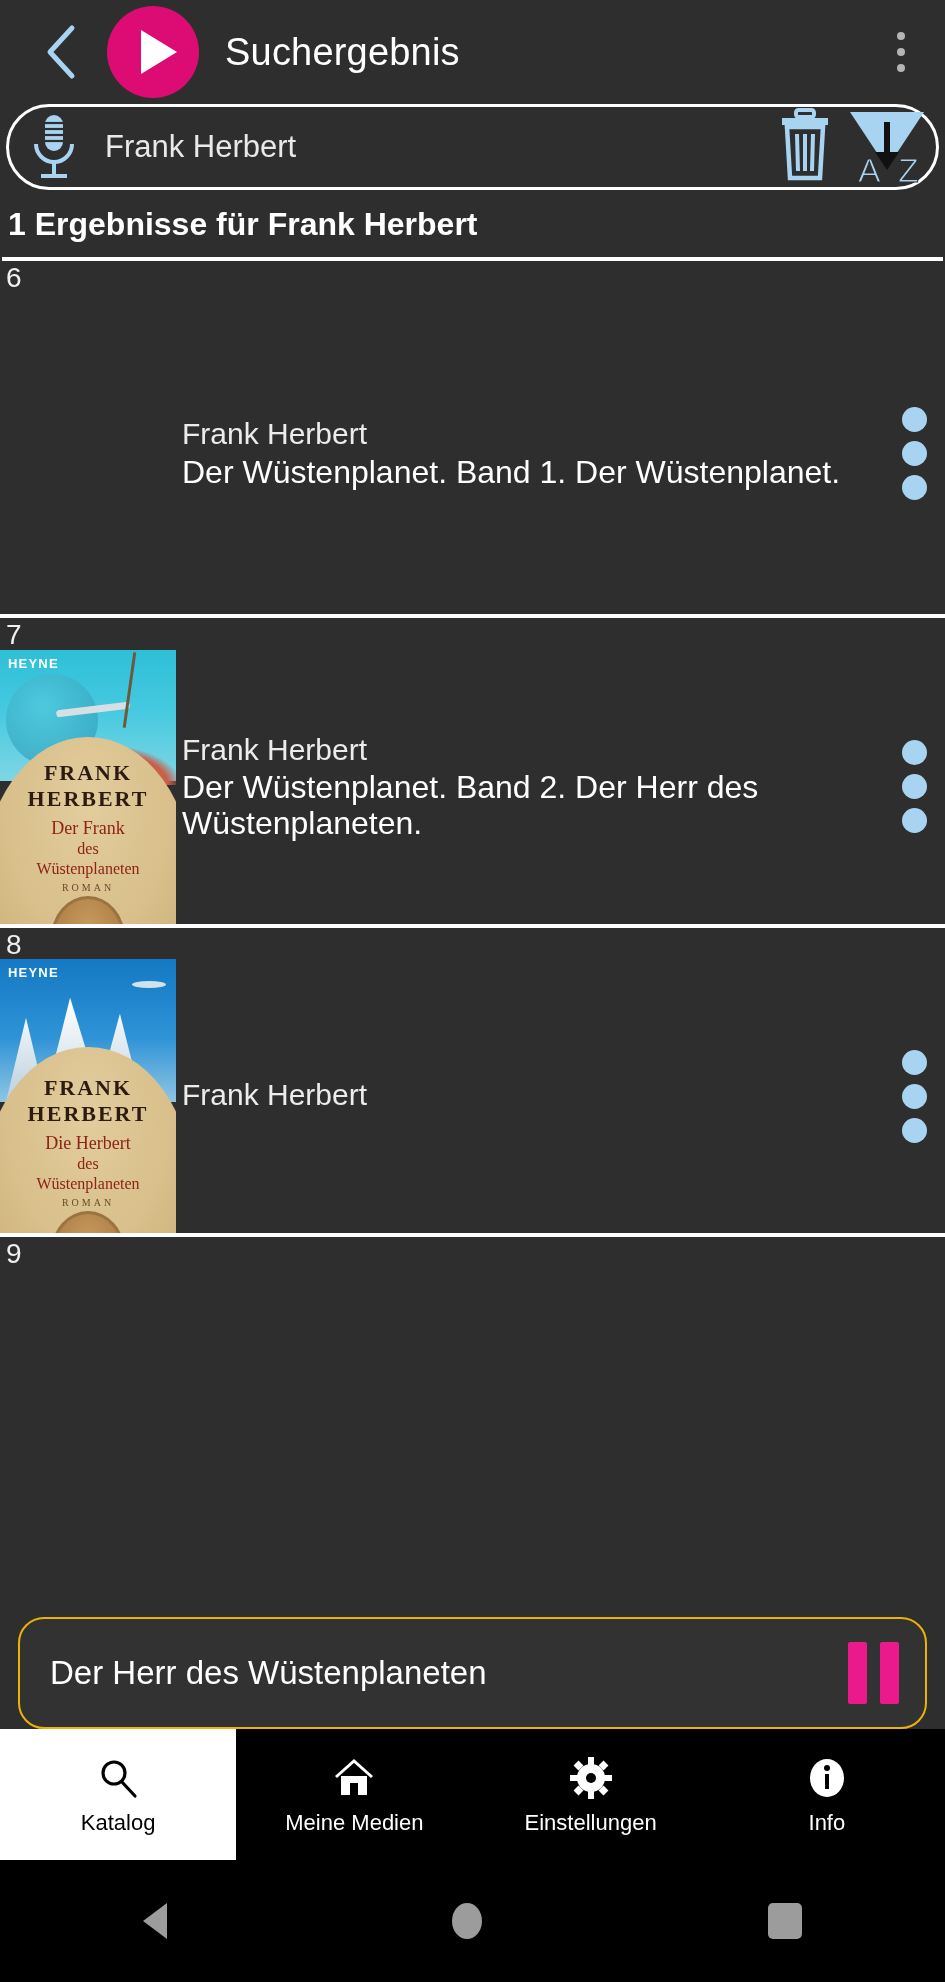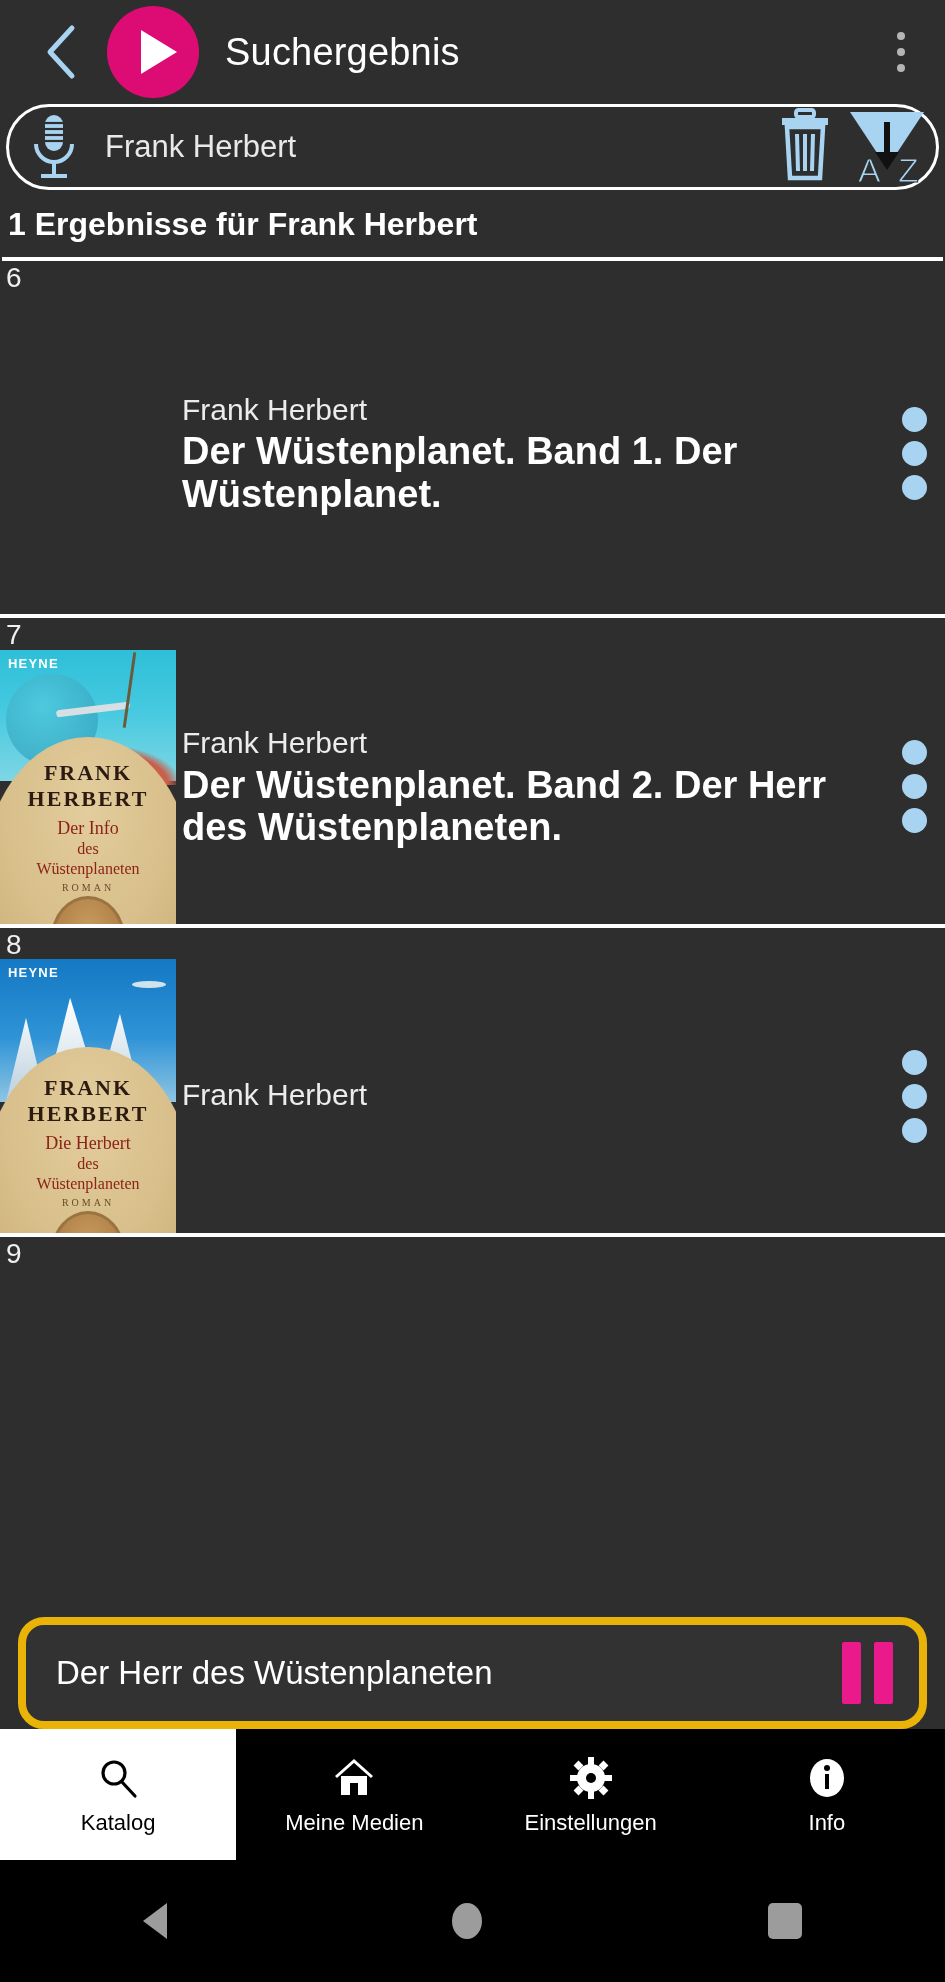--- a/index.html
+++ b/index.html
@@ -145,22 +145,22 @@
     padding: 0 18px 0 6px;
   }
   .item-author {
     color: #ececec;
     font-size: 30px;
     line-height: 1.22;
     margin-bottom: 2px;
   }
   .item-title {
     color: #ffffff;
-    font-size: 38px;
-    font-weight: bold;
+    font-size: 32px;
+    font-weight: normal;
     line-height: 1.12;
   }
   .item-menu {
     width: 62px;
     flex: 0 0 62px;
     display: flex; flex-direction: column;
     align-items: center; justify-content: center;
     gap: 9px;
     cursor: pointer;
   }
@@ -216,21 +216,21 @@
     background: radial-gradient(ellipse at 50% 40%, #c79c60 0%, #a8753c 100%);
     z-index: 5;
   }
 
   
   .nowplaying {
     position: absolute;
     left: 18px; right: 18px;
     bottom: 253px;
     height: 112px;
-    border: 8px solid #eab308;
+    border: 2px solid #eab308;
     border-radius: 26px;
     background: #323232;
     display: flex; align-items: center;
     padding: 0 26px 0 30px;
     cursor: pointer;
     z-index: 20;
   }
   .np-title {
     flex: 1 1 auto;
     color: #ffffff;
@@ -385,21 +385,21 @@
                           background:#d6dfe3;transform:rotate(-7deg)"></div>
               <div style="position:absolute;left:20px;bottom:-4px;width:160px;height:40px;
                           background:radial-gradient(ellipse at 50% 100%,#e07a5f 0%,#c75f4a 60%,transparent 72%)"></div>
               <div style="position:absolute;left:128px;top:2px;width:3px;height:76px;background:#6b5a3c;
                           transform:rotate(8deg)"></div>
             </div>
             <div class="bc-paper"></div>
             <div class="bc-heyne">HEYNE</div>
             <div class="bc-author" style="top:112px;font-size:22px">FRANK</div>
             <div class="bc-author" style="top:138px;font-size:22px">HERBERT</div>
-            <div class="bc-title" style="top:168px;font-size:18px">Der Info</div>
+            <div class="bc-title" style="top:168px;font-size:18px">Der Frank</div>
             <div class="bc-title" style="top:190px;font-size:16px">des</div>
             <div class="bc-title" style="top:210px;font-size:16px">Wüstenplaneten</div>
             <div class="bc-roman" style="top:232px">ROMAN</div>
             <div class="bc-seal" style="top:246px"></div>
           </div>
         </div>
         <div class="item-text">
           <div class="item-author">Frank Herbert</div>
           <div class="item-title">Der Wüstenplanet. Band 2. Der Herr des Wüstenplaneten.</div>
         </div>

